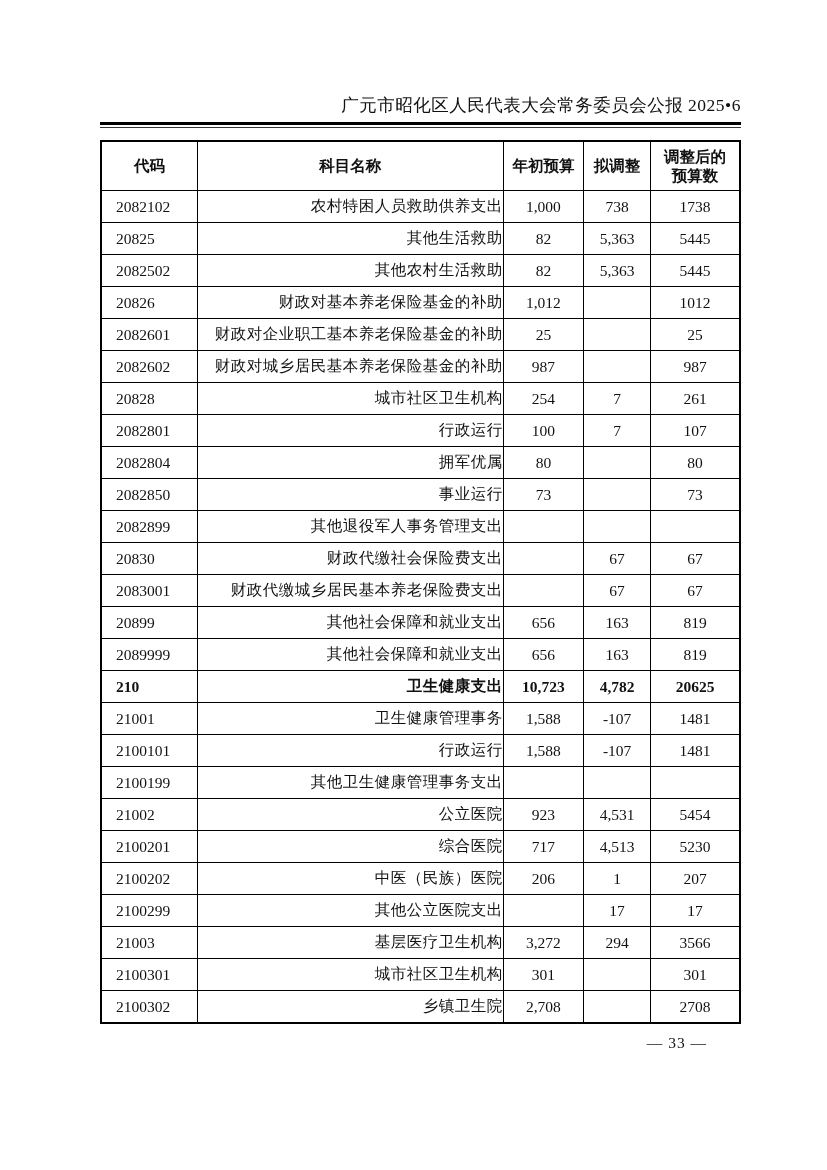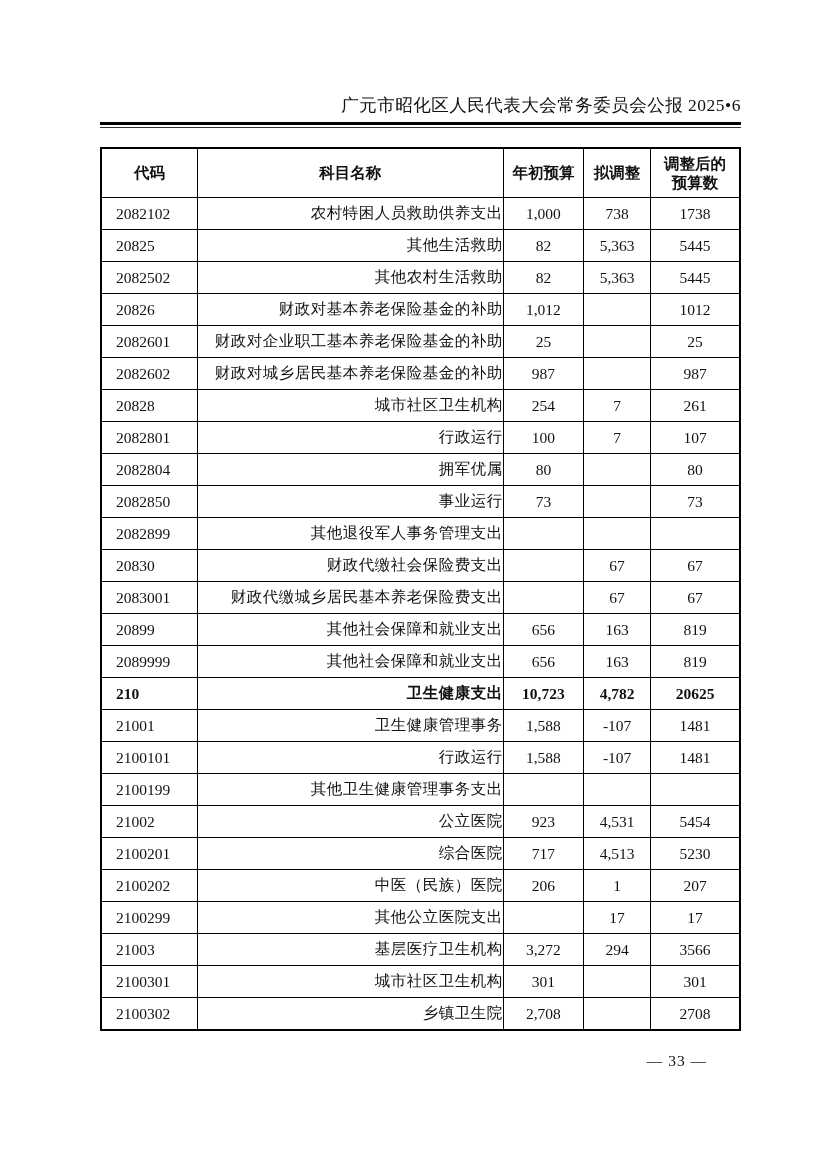--- a/index.html
+++ b/index.html
@@ -31,21 +31,21 @@
     letter-spacing: 0.5px;
     white-space: nowrap;
   }
   .header-rule {
     margin-top: 5px;
     height: 2px;
     border-top: 3px solid #000;
     border-bottom: 1px solid #333;
   }
   table.budget-table {
-    margin-top: 19px;
+    margin-top: 12px;
     width: 641px;
     border-collapse: collapse;
     border: 2px solid #000;
     table-layout: fixed;
     font-size: 15.5px;
   }
   .budget-table th, .budget-table td {
     border: 1px solid #000;
     padding: 0;
     vertical-align: middle;
@@ -75,21 +75,21 @@
     padding-left: 12px;
     letter-spacing: 0.5px;
   }
   td.cell-num {
     text-align: center;
   }
   tr.bold td {
     font-weight: bold;
   }
   .page-footer {
-    margin-top: 21px;
+    margin-top: 10px;
     text-align: right;
     padding-right: 34px;
     font-size: 15.5px;
     letter-spacing: 1px;
   }
 </style>
 </head>
 <body>
 
 <div class="page">

